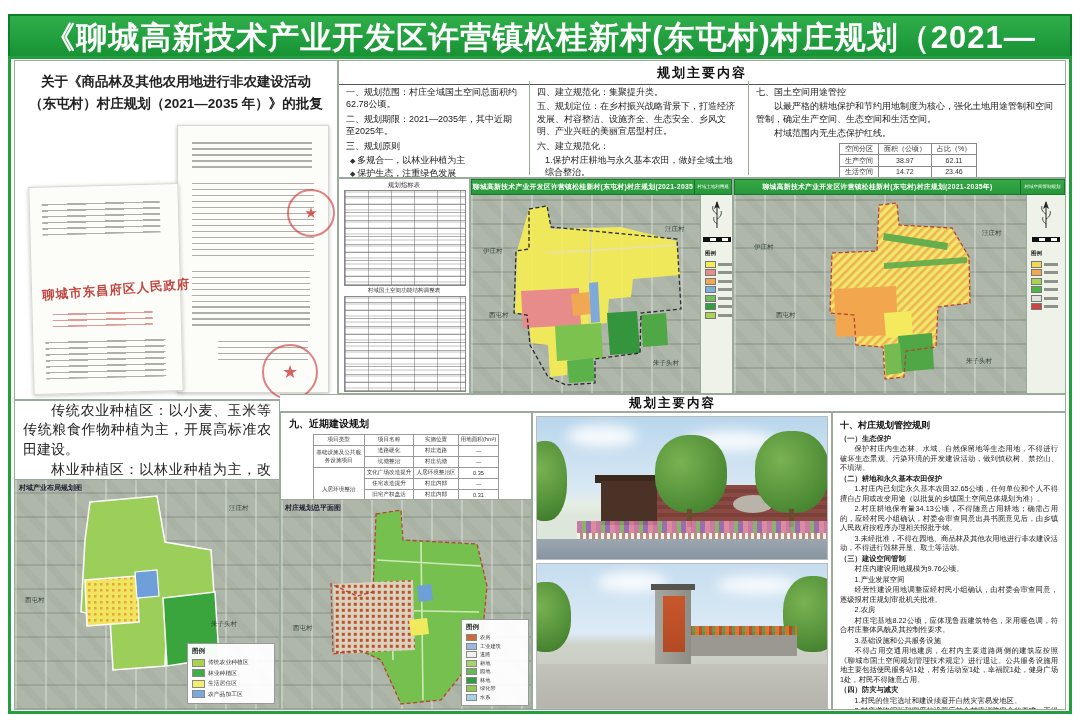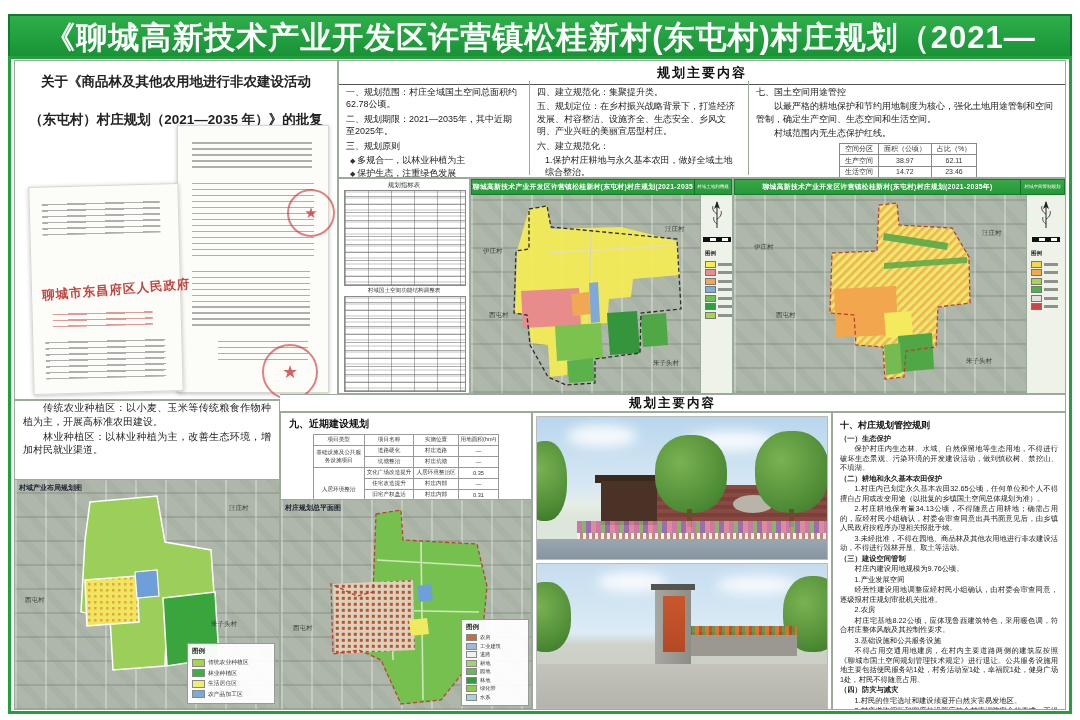--- a/index.html
+++ b/index.html
@@ -50,21 +50,21 @@
   .sidebar{position:absolute;background:#eef2e9;border-left:1px solid #9bab9b;box-sizing:border-box;
     display:flex;flex-direction:column;align-items:center;padding-top:5px;}
   .scalebar{width:26px;height:3px;margin:7px 0 6px 0;background:repeating-linear-gradient(90deg,#111 0 6px,#fff 6px 12px);border:0.5px solid #111;}
   .leg-title{font-size:5.5px;font-weight:bold;color:#222;align-self:flex-start;margin:2px 0 2px 4px;}
   .leg-row{display:flex;align-items:center;gap:2px;align-self:flex-start;margin:1.5px 0 0 4px;}
   .leg-sw{width:9px;height:5px;border:0.5px solid #777;}
   .tinybar{width:14px;height:3px;background:#8d928a;}
   svg text{font-family:"Liberation Sans",sans-serif;}
   
   .h-num{font-size:10px;font-weight:bold;color:#111;margin:8px 8px 3px 8px;}
-  .body-p{font-size:10px;line-height:1.38;color:#222;margin:0 8px 1px 8px;text-indent:2em;text-align:justify;}
+  .body-p{font-size:14px;line-height:1.38;color:#222;margin:0 8px 1px 8px;text-indent:2em;text-align:justify;}
   .map-label{position:absolute;font-size:7px;font-weight:bold;color:#223;z-index:5;}
   .legend-box{position:absolute;background:rgba(255,255,255,.95);border:1px solid #999;padding:3px 4px;z-index:6;}
   .legend-box .lt{font-size:6.5px;font-weight:bold;margin-bottom:2px;color:#222;}
   .legend-box .lr{display:flex;align-items:center;gap:3px;margin:1.5px 0;}
   .legend-box .lsw{width:11px;height:6px;border:0.5px solid #888;}
   .legend-box .ll{font-size:5.8px;color:#333;white-space:nowrap;}
   table.nt{border-collapse:collapse;font-size:5.6px;color:#333;margin:3px auto 0 auto;}
   table.nt th,table.nt td{border:1px solid #999;padding:1px 2px;text-align:center;font-weight:normal;}
   
   .rules-p{font-size:7.3px;line-height:1.3;color:#222;margin:0 7px 1px 7px;text-align:justify;}
@@ -96,21 +96,21 @@
 
 <div id="poster">
 
   <div id="banner" class="abs">
     <span>《聊城高新技术产业开发区许营镇松桂新村(东屯村)村庄规划（2021—2035年）》批后公告</span>
   </div>
   <div id="frame" class="abs"></div>
 
   <div class="abs panel" style="left:14px;top:60px;width:324px;height:340px;">
     <div class="appr-title">关于《商品林及其他农用地进行非农建设活动</div>
-    <div class="appr-title" style="margin-top:16px;">（东屯村）村庄规划（2021—2035 年）》的批复</div>
+    <div class="appr-title" style="margin-top:0;">（东屯村）村庄规划（2021—2035 年）》的批复</div>
 
     <div class="paper" style="left:162px;top:64px;width:150px;height:266px;">
       <div class="tl" style="left:14px;top:12px;width:120px;height:30px;"></div>
       <div class="tl" style="left:14px;top:52px;width:122px;height:78px;"></div>
       <div class="tl" style="left:14px;top:140px;width:118px;height:60px;"></div>
       <div class="tl" style="left:40px;top:214px;width:90px;height:20px;"></div>
       <div class="seal" style="left:84px;top:218px;width:52px;height:52px;font-size:18px;">★</div>
     </div>
 
     <div class="paper" style="left:16px;top:124px;width:148px;height:206px;transform:rotate(-1.5deg);">

